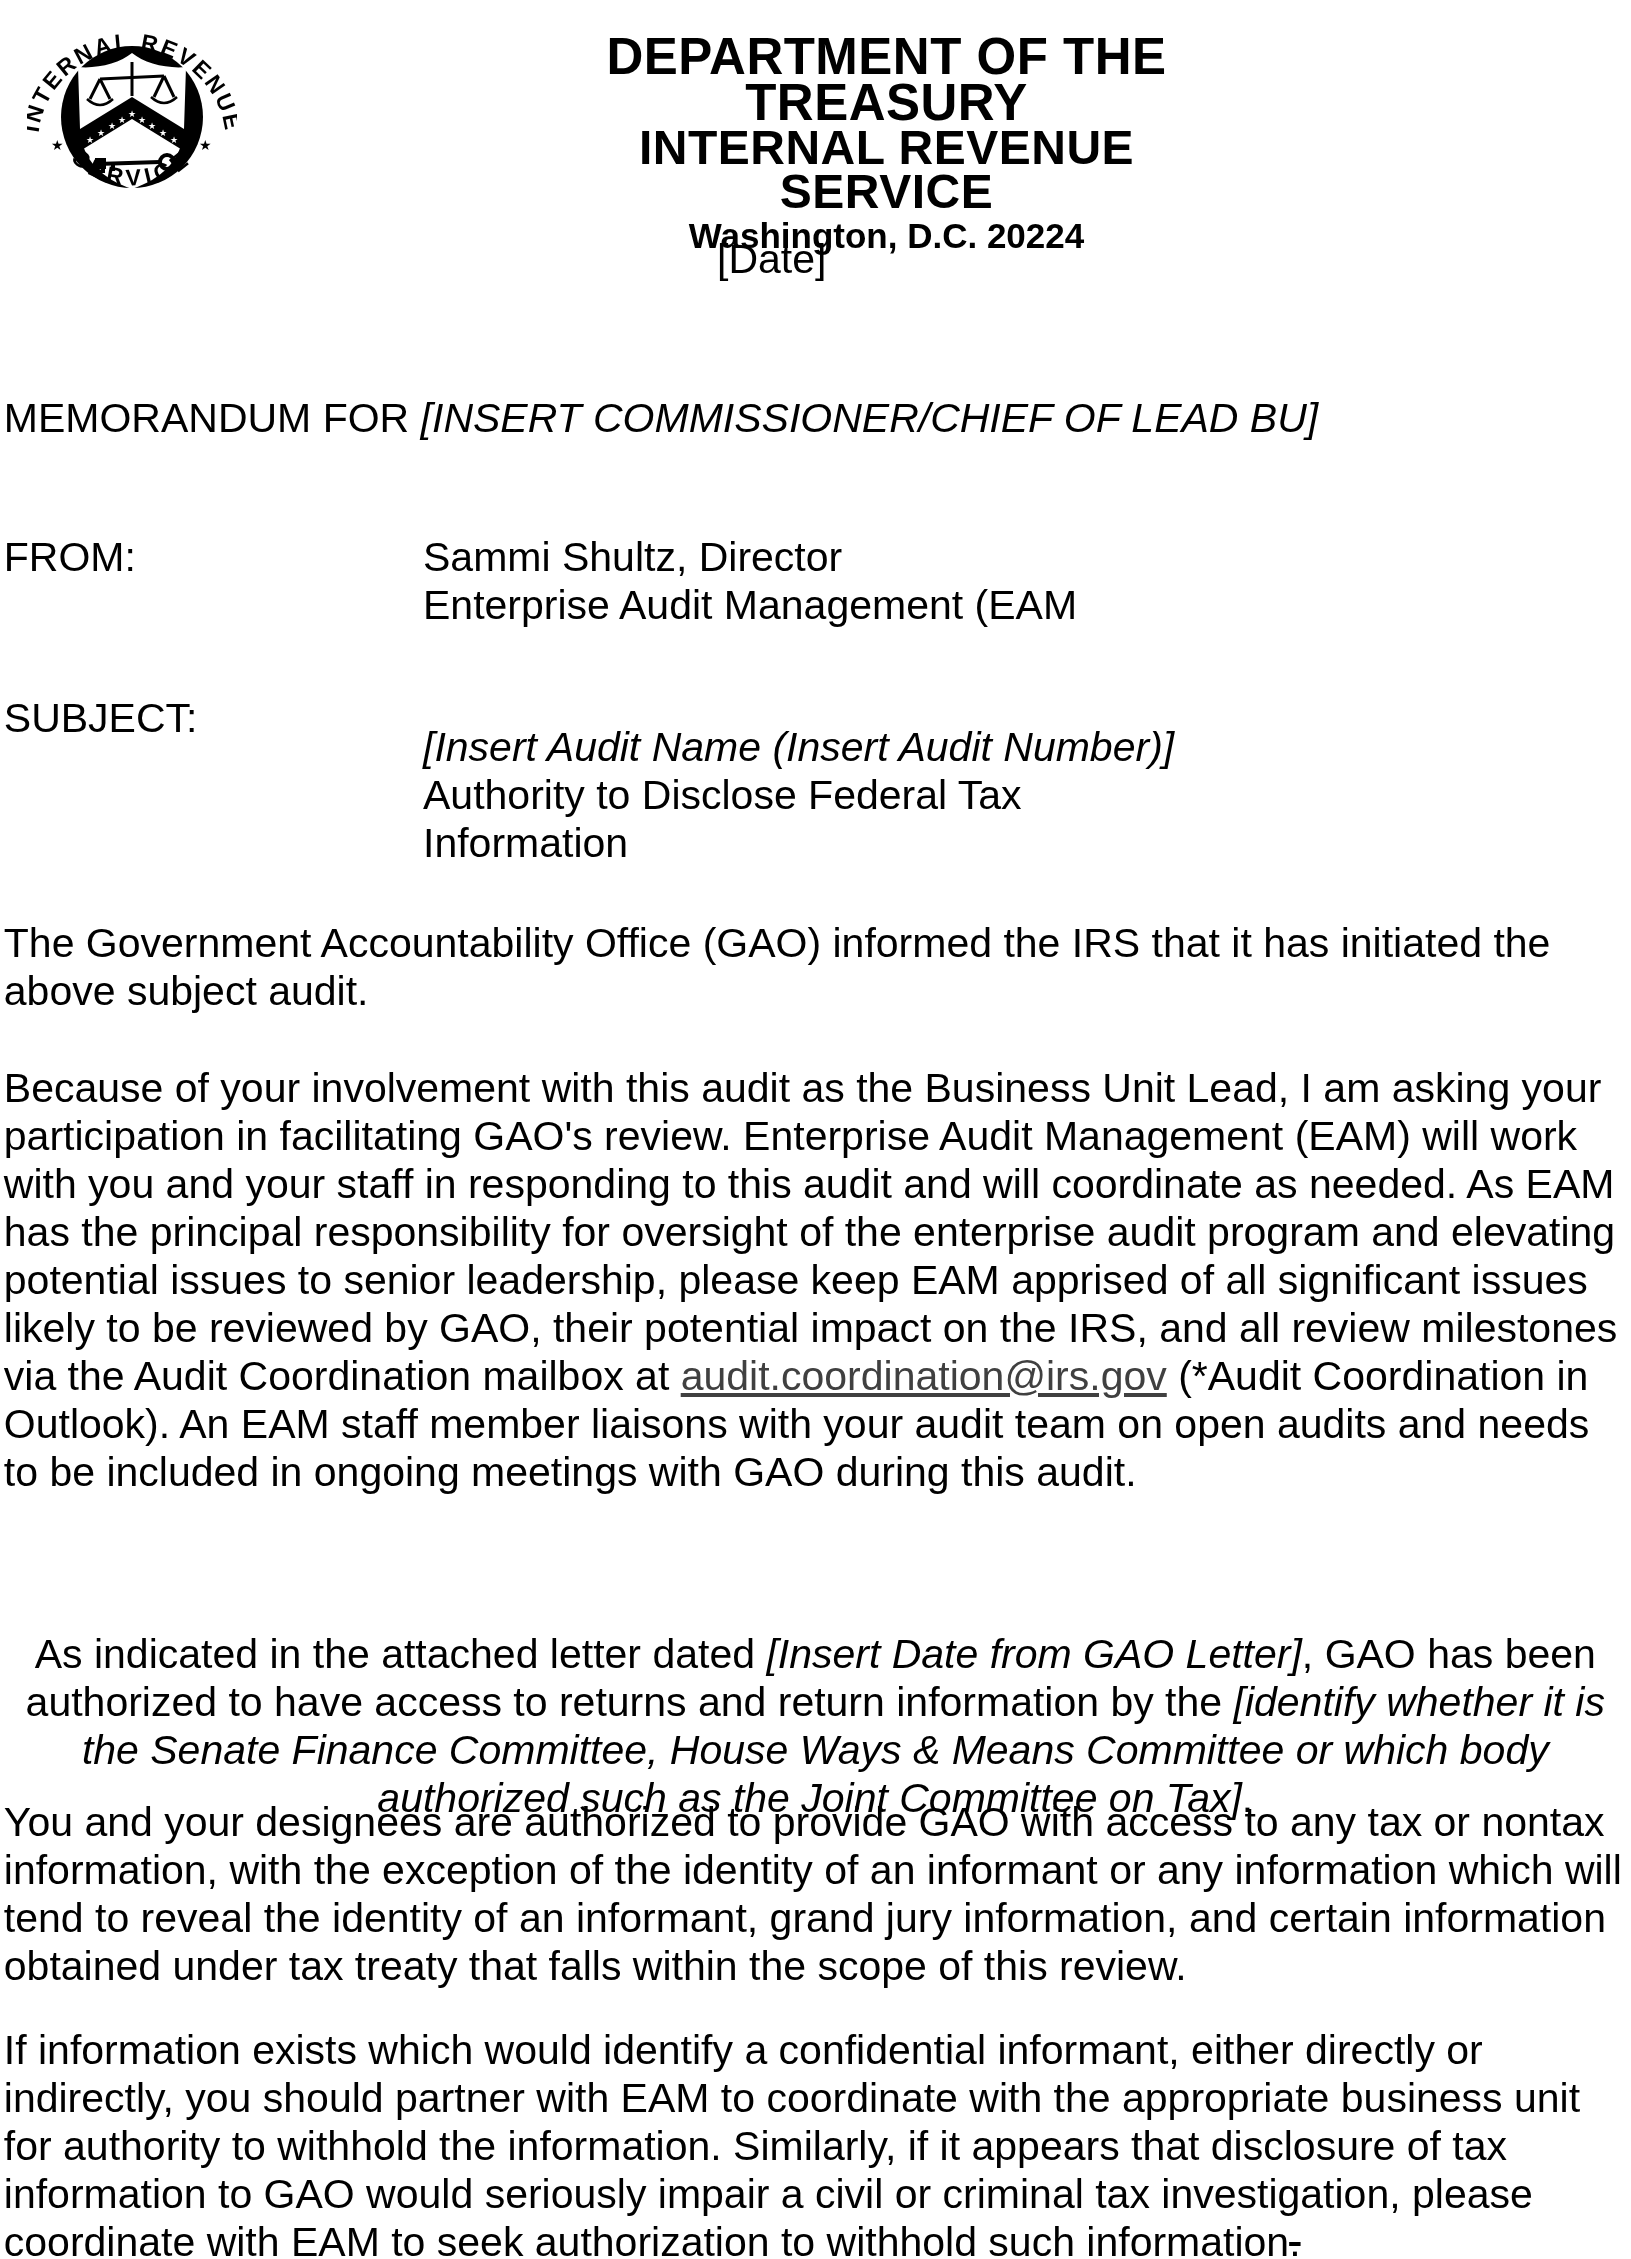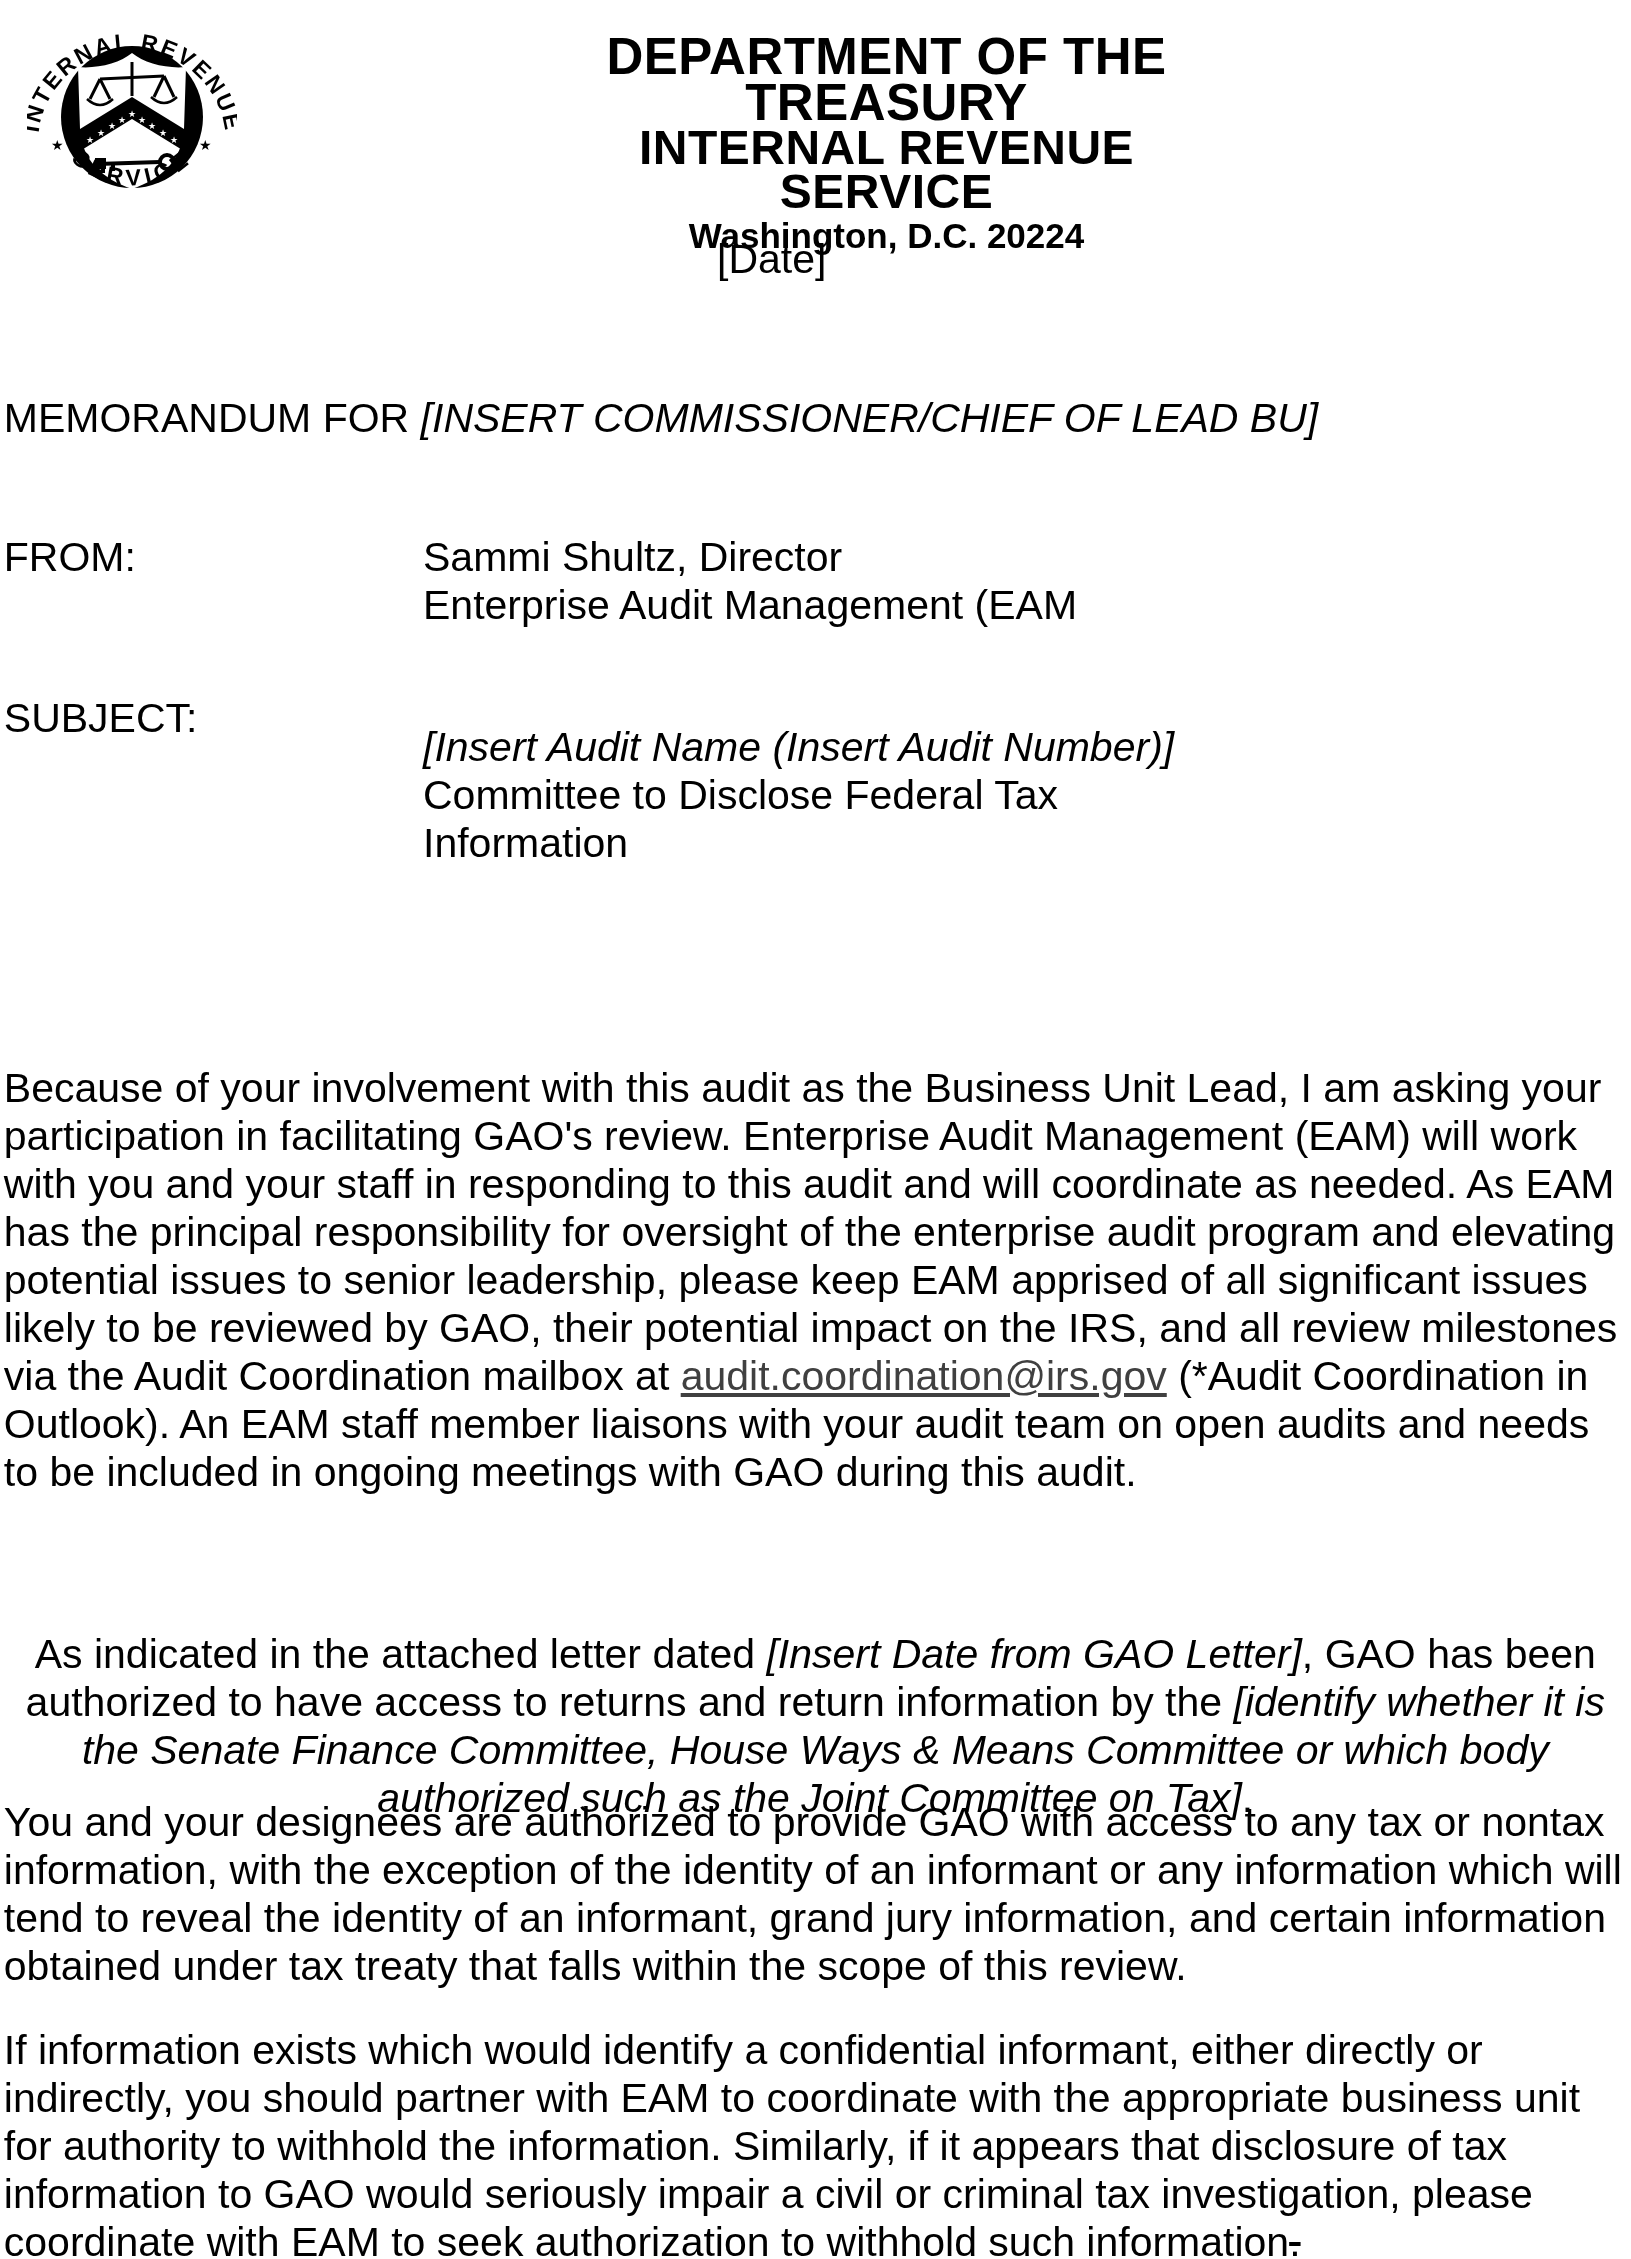--- a/index.html
+++ b/index.html
@@ -155,24 +155,25 @@
 
   <div class="field-label from-label">FROM:</div>
   <div class="field-value from-value">
     <div>Sammi Shultz, Director</div>
     <div>Enterprise Audit Management (EAM</div>
   </div>
 
   <div class="field-label subj-label">SUBJECT:</div>
   <div class="field-value subj-value">
     <div class="italic">[Insert Audit Name (Insert Audit Number)]</div>
-    <div>Committee to Disclose Federal Tax</div>
+    <div>Authority to Disclose Federal Tax</div>
     <div>Information</div>
   </div>
 
+  <div class="para p1">The Government Accountability Office (GAO) informed the IRS that it has initiated the above subject audit.</div>
 
   <div class="para p2">
     <span>Because of your involvement with this audit as the Business Unit Lead, I am asking your participation in facilitating GAO's review. Enterprise Audit Management (EAM) will work with you and your staff in responding to this audit and will coordinate as needed. As EAM has the principal responsibility for oversight of the enterprise audit program and elevating potential issues to senior leadership, please keep EAM apprised of all significant issues likely to be reviewed by GAO, their potential impact on the IRS, and all review milestones via the Audit Coordination mailbox at </span><a class="email-link">audit.coordination@irs.gov</a><span> (*Audit Coordination in Outlook). An EAM staff member liaisons with your audit team on open audits and needs to be included in ongoing meetings with GAO during this audit.</span>
   </div>
 
   <div class="para p3">
     <span>As indicated in the attached letter dated </span><span class="italic">[Insert Date from GAO Letter]</span><span>, GAO has been authorized to have access to returns and return information by the </span><span class="italic">[identify whether it is the Senate Finance Committee, House Ways &amp; Means Committee or which body authorized such as the Joint Committee on Tax]</span><span>.</span>
   </div>
 
   <div class="para p4">You and your designees are authorized to provide GAO with access to any tax or nontax information, with the exception of the identity of an informant or any information which will tend to reveal the identity of an informant, grand jury information, and certain information obtained under tax treaty that falls within the scope of this review.</div>

